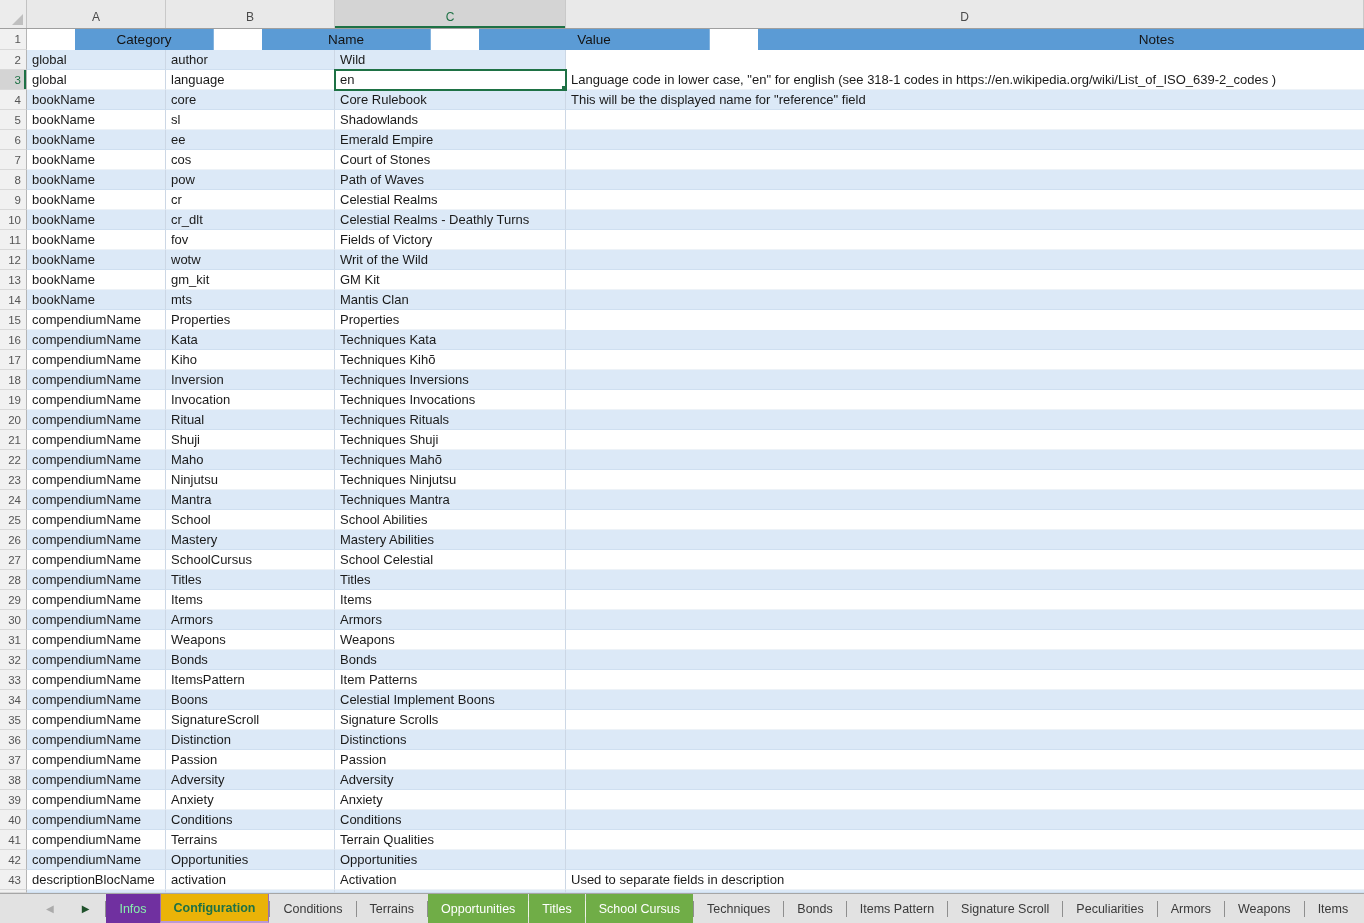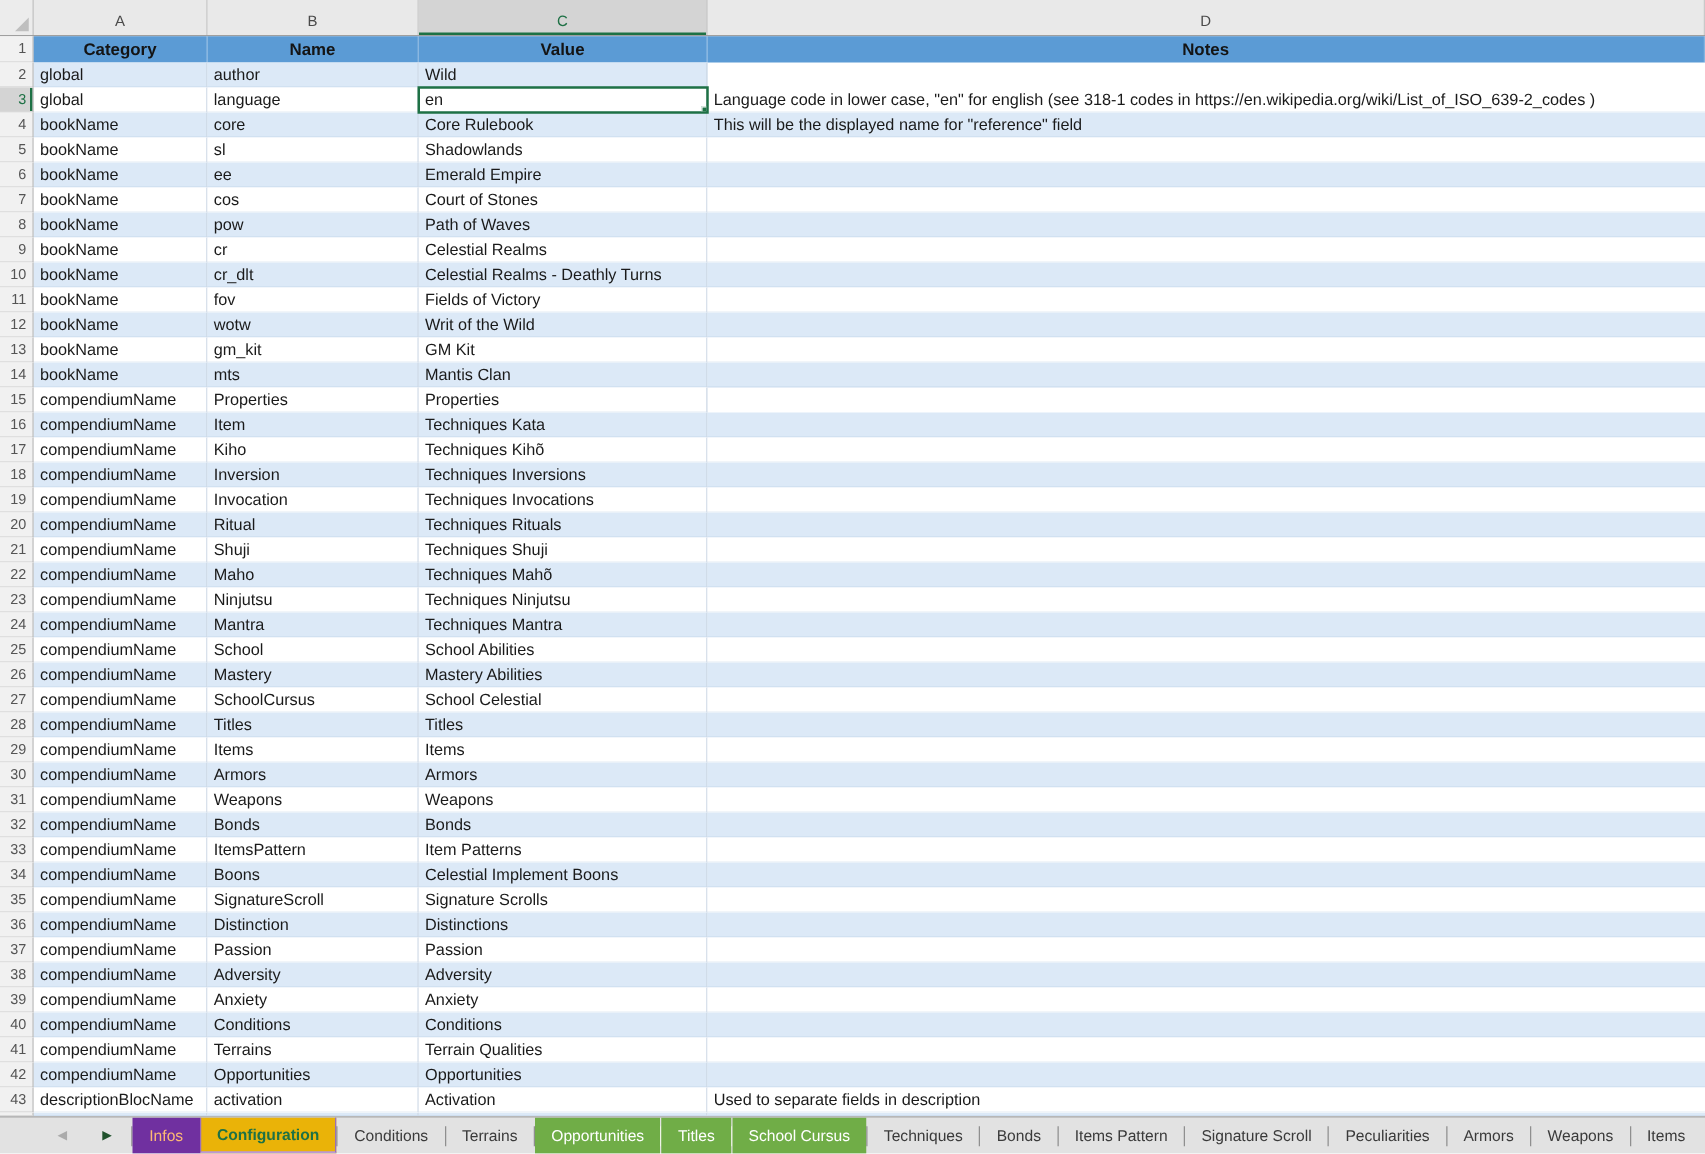--- a/index.html
+++ b/index.html
@@ -22,37 +22,37 @@
   .row.hdr{height:21px;}
   .rowhead{width:27px;box-sizing:border-box;background:#F1F1F1;border-right:1px solid #b5b5b5;
     border-bottom:1px solid #d9d9d9;color:#555;font-size:11.5px;display:flex;align-items:center;
     justify-content:flex-end;padding-right:5px;flex:none;}
   .rowhead.selected{background:#D4D4D4;color:#1E7145;box-shadow:inset -2px 0 0 #1E7145;}
   .cell{box-sizing:border-box;padding:0 5px;display:flex;align-items:center;font-size:13px;
     color:#1a1a1a;border-right:1px solid #ccd7e5;border-bottom:1px solid rgba(130,160,200,0.14);
     white-space:nowrap;overflow:hidden;flex:none;background:#fff;}
   .cell.last{border-right:none;}
   .row.band .cell{background:#DCE9F7;}
-  .row.hdr .cell{background:#5B9BD5;font-weight:bold;justify-content:center;font-size:13.5px;
-    color:#141414;border-right:1px solid rgba(255,255,255,0.25);border-bottom:none;}
+  .row.hdr .cell{background:#5B9BD5;font-weight:normal;justify-content:center;font-size:13.5px;
+    color:#141414;border-right:1px solid rgba(255,255,255,0.25);border-bottom:none;margin-left:48px;}
   .cell.selcell{position:relative;z-index:3;outline:2px solid #1E7145;outline-offset:-1px;background:#fff;}
   .cell.selcell::after{content:"";position:absolute;right:-2px;bottom:-2px;width:6px;height:6px;
     background:#1E7145;border:1px solid #fff;box-sizing:border-box;z-index:4;}
   .row.sliver{height:3px;overflow:hidden;}
   
   .tabbar{position:absolute;left:0;bottom:0;width:1364px;height:30px;background:#E2E2E2;
     border-top:1px solid #A6A6A6;box-sizing:border-box;display:flex;align-items:stretch;overflow:hidden;}
   .tabnav{display:flex;align-items:center;gap:28px;padding:0 16px 0 46px;flex:none;}
   .arrow{font-size:10px;line-height:1;cursor:default;}
   .arrow.left{color:#ABABAB;}
   .arrow.right{color:#20522c;}
   .tabsep{width:1px;height:16px;background:#8f8f8f;align-self:center;flex:none;}
   .tabsep.light{background:#eef4e6;}
   .tab{display:flex;align-items:center;padding:0 13px;font-size:12.5px;color:#3a3a3a;flex:none;white-space:nowrap;}
-  .tab.purple{background:#7030A0;color:#fdba74;text-align:right;}
+  .tab.purple{background:#7030A0;color:#86efac;text-align:right;}
   .tab.green{background:#70AD47;color:#fff;}
   .tab.active{background:#eab308;color:#1E7145;font-weight:bold;border-left:1px solid #9A6FB8;
     border-right:1px solid #9A6FB8;border-bottom:2px solid #BB99D6;box-sizing:border-box;}
 </style>
 </head>
 <body>
 
 <div class="app">
 
   <div class="colheads">
@@ -165,21 +165,21 @@
       </div>
       <div class="row">
         <div class="rowhead">15</div>
         <div class="cell w-a">compendiumName</div>
         <div class="cell w-b">Properties</div>
         <div class="cell w-c">Properties</div>
       </div>
       <div class="row band">
         <div class="rowhead">16</div>
         <div class="cell w-a">compendiumName</div>
-        <div class="cell w-b">Item</div>
+        <div class="cell w-b">Kata</div>
         <div class="cell w-c">Techniques Kata</div>
         <div class="cell w-d last"></div>
       </div>
       <div class="row">
         <div class="rowhead">17</div>
         <div class="cell w-a">compendiumName</div>
         <div class="cell w-b">Kiho</div>
         <div class="cell w-c">Techniques Kihõ</div>
         <div class="cell w-d last"></div>
       </div>

